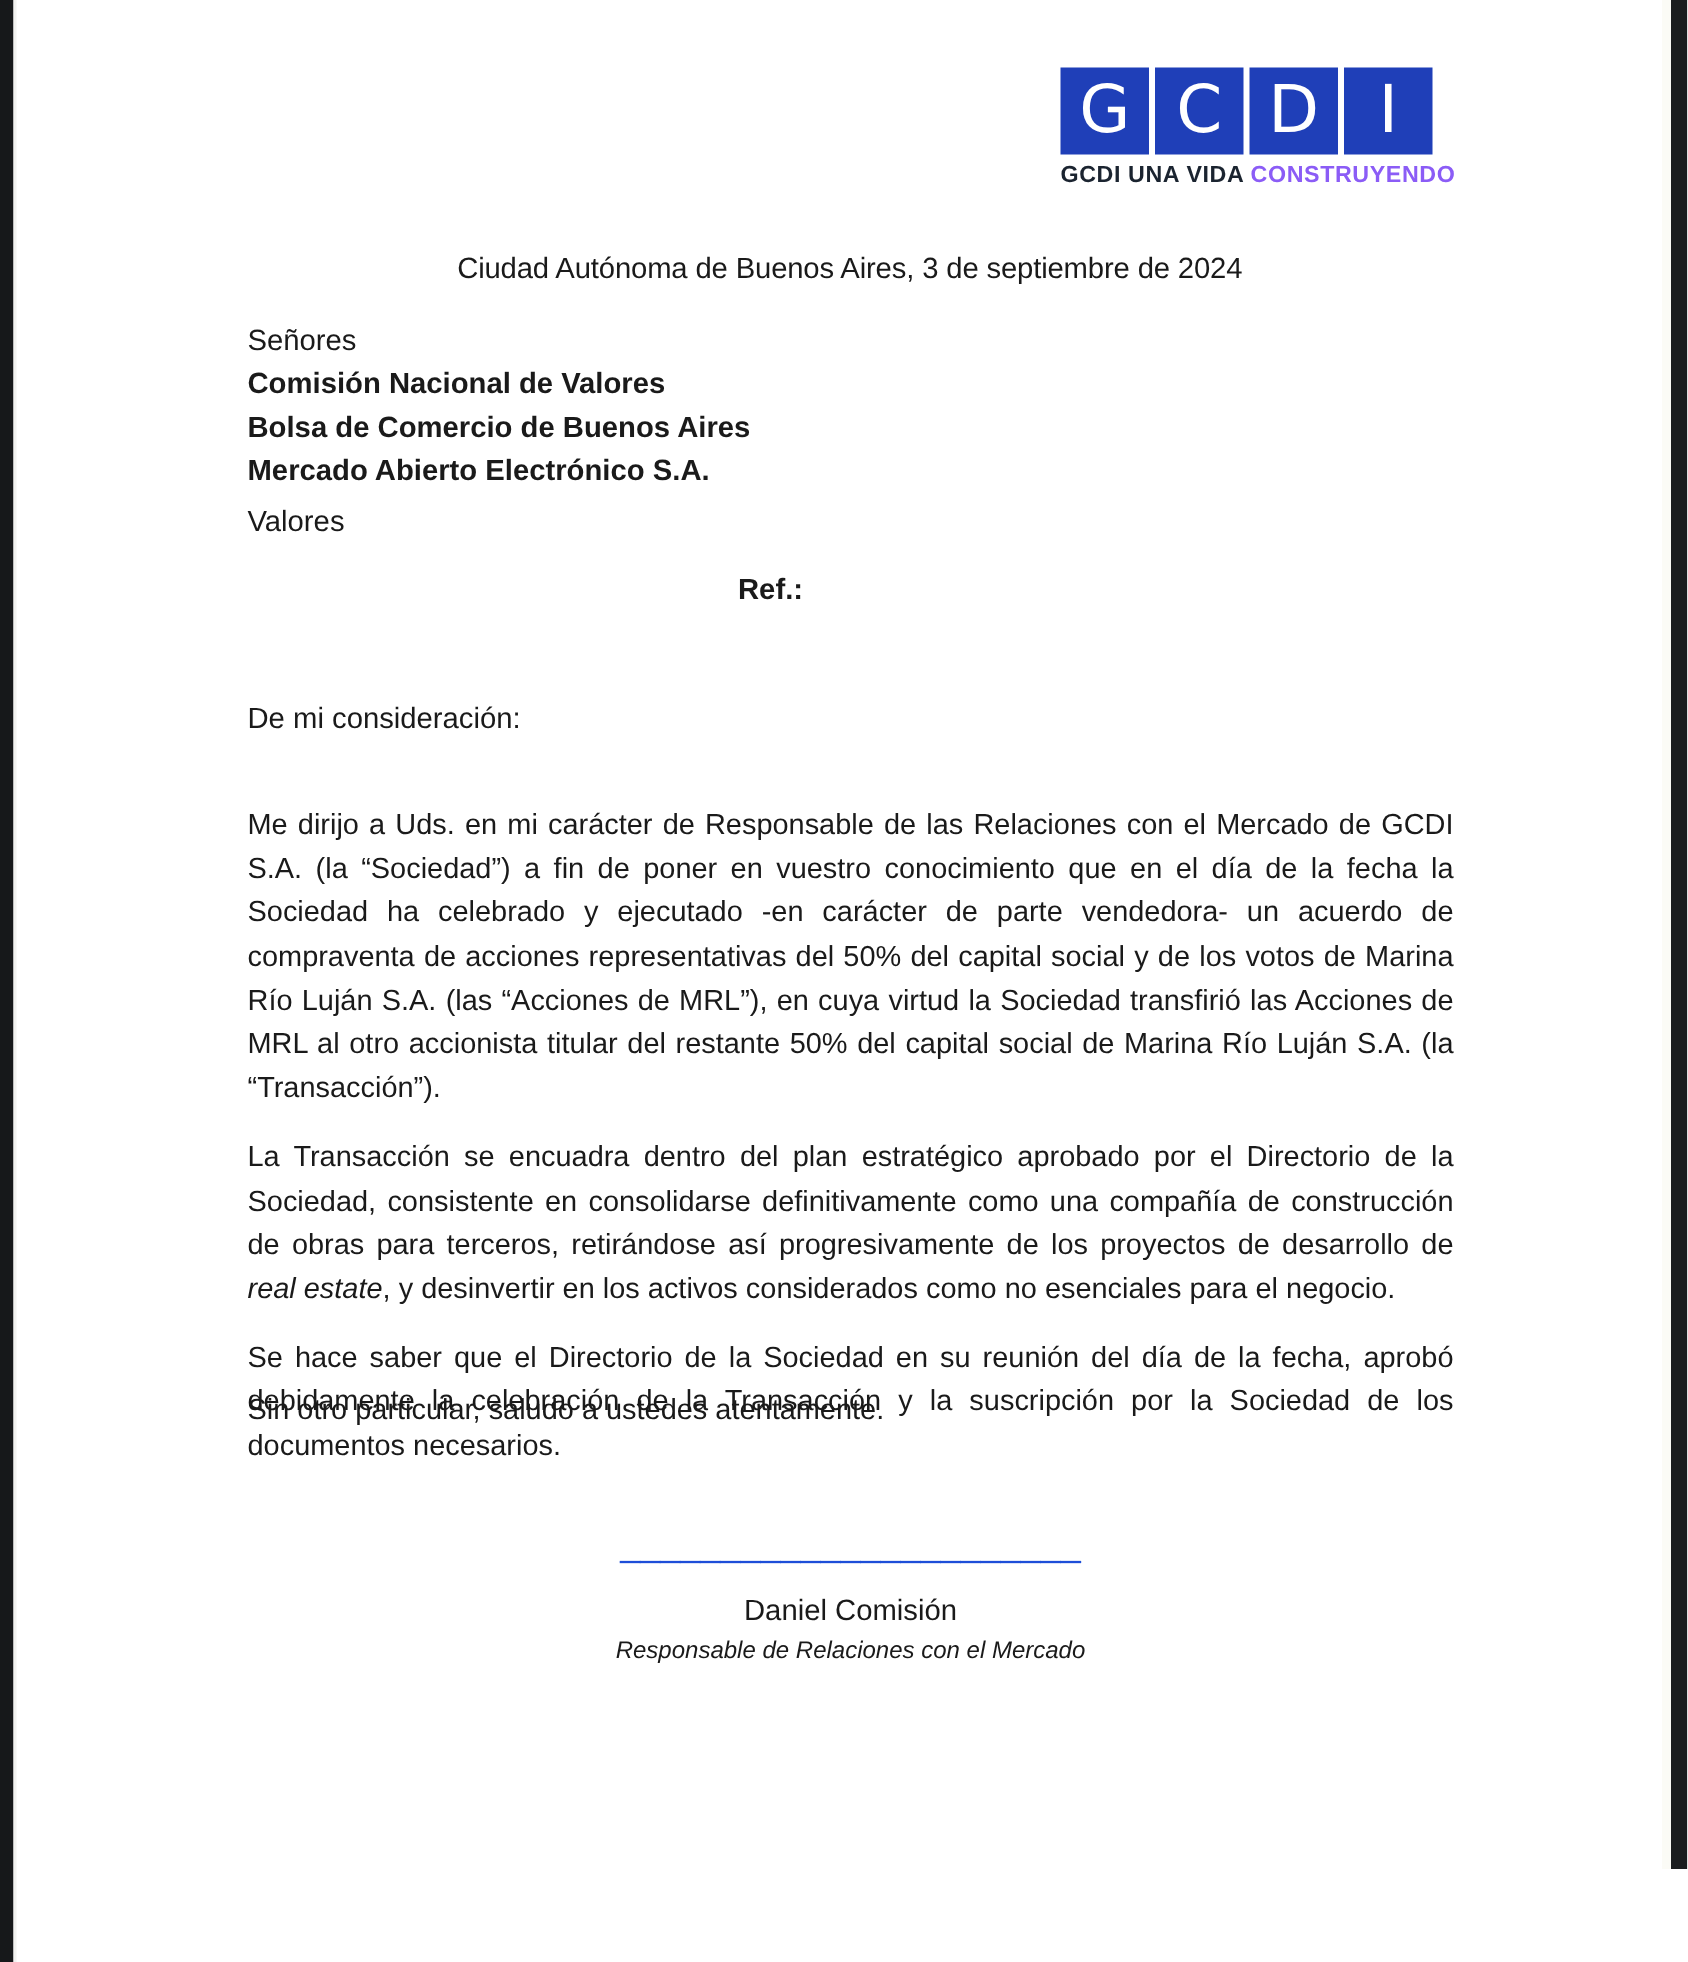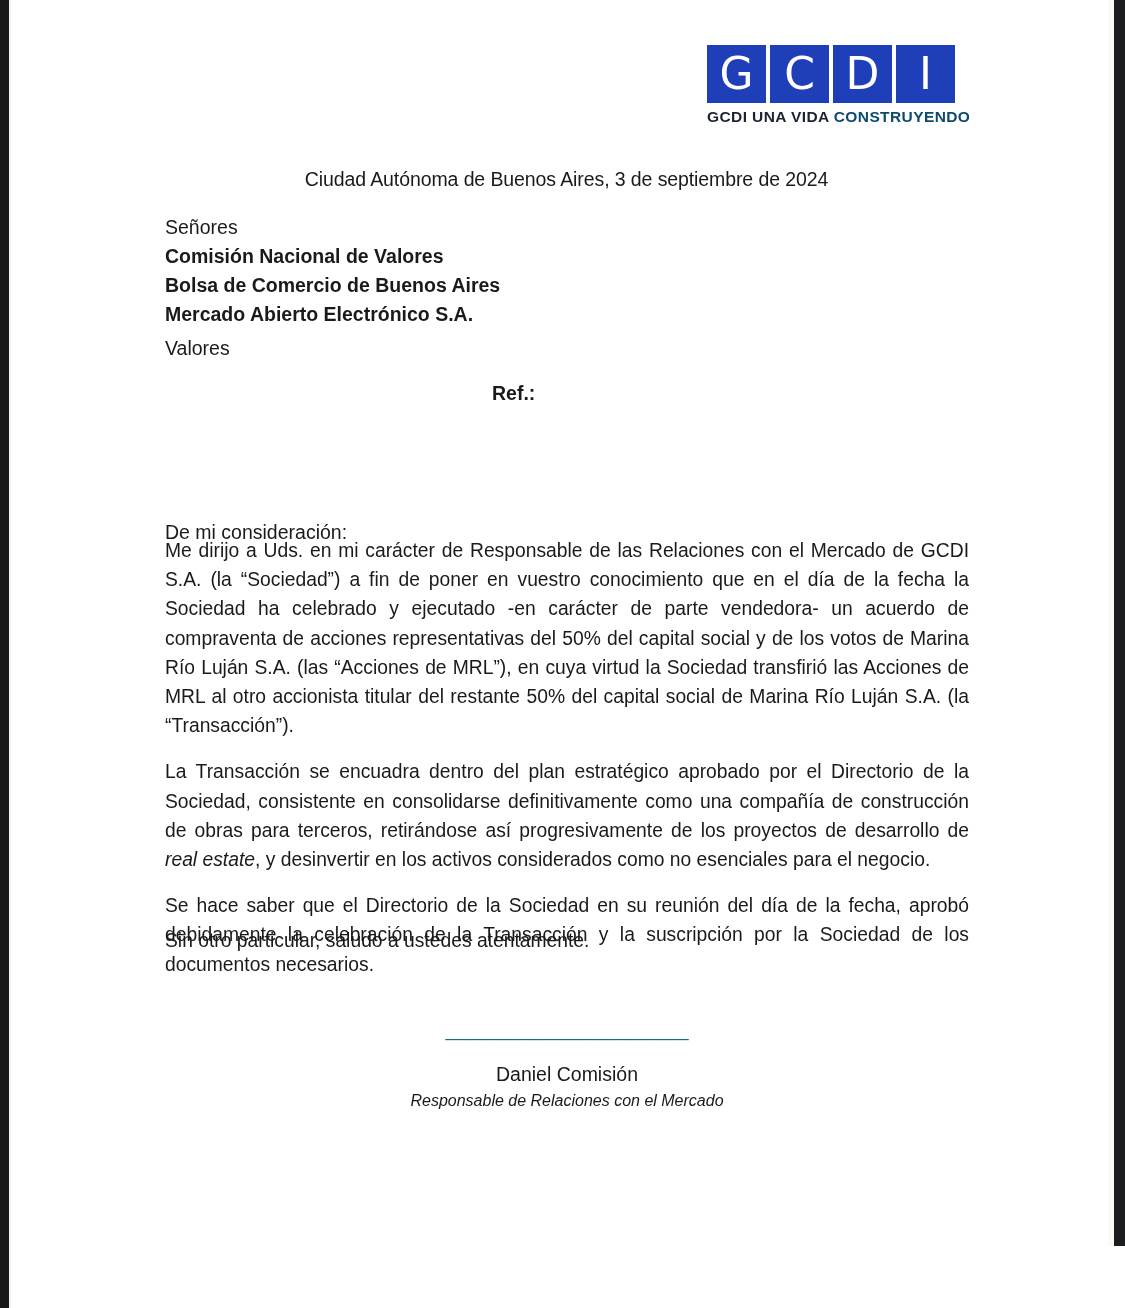--- a/index.html
+++ b/index.html
@@ -73,21 +73,21 @@
     margin-top: 5px;
     font-family: "Liberation Sans", sans-serif;
     font-size: 15.5px;
     font-weight: bold;
     letter-spacing: 0.4px;
     white-space: nowrap;
     text-align: center;
     width: 252px;
   }
   .logo-tag .t1 { color: #1b2430; }
-  .logo-tag .t2 { color: #0c4a6e; }
+  .logo-tag .t2 { color: #8b5cf6; }
 
   
   .date-line {
     position: absolute;
     left: 165px;
     top: 168px;
     width: 803px;
     text-align: center;
     font-size: 19.5px;
     letter-spacing: -0.1px;
@@ -127,21 +127,21 @@
   .ref-text {
     flex: 1 1 auto;
     text-align: justify;
     text-align-last: left;
   }
   .ref-text.l2 { text-align: left; }
 
   .salutation {
     position: absolute;
     left: 165px;
-    top: 521px;
+    top: 468px;
     font-size: 19.5px;
   }
 
   .body {
     position: absolute;
     left: 165px;
     top: 536px;
     width: 804px;
     font-size: 19.3px;
     line-height: 29.2px;
@@ -163,23 +163,23 @@
 
   
   .signature {
     position: absolute;
     left: 165px;
     top: 1018px;
     width: 804px;
     text-align: center;
   }
   .sig-rule {
-    font-size: 19px;
+    font-size: 24px;
     letter-spacing: 0px;
-    color: #0f766e;
+    color: #1d4ed8;
     line-height: 24px;
     white-space: nowrap;
   }
   .sig-name {
     margin-top: 19px;
     font-size: 19.5px;
     line-height: 26px;
   }
   .sig-role {
     font-size: 16px;

